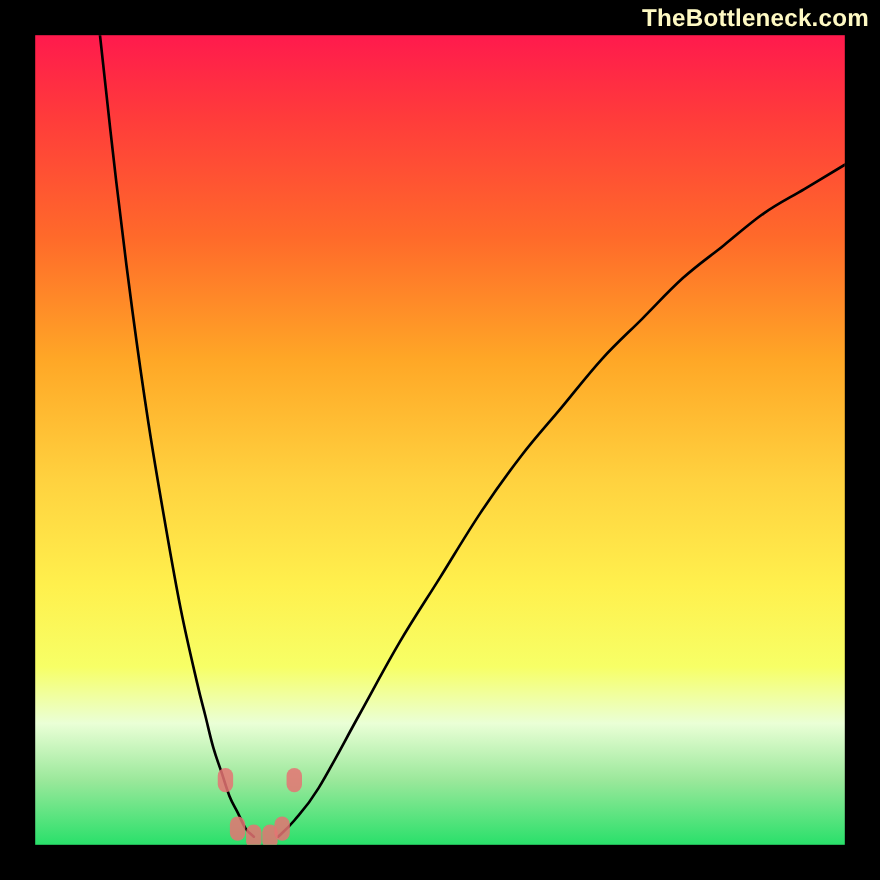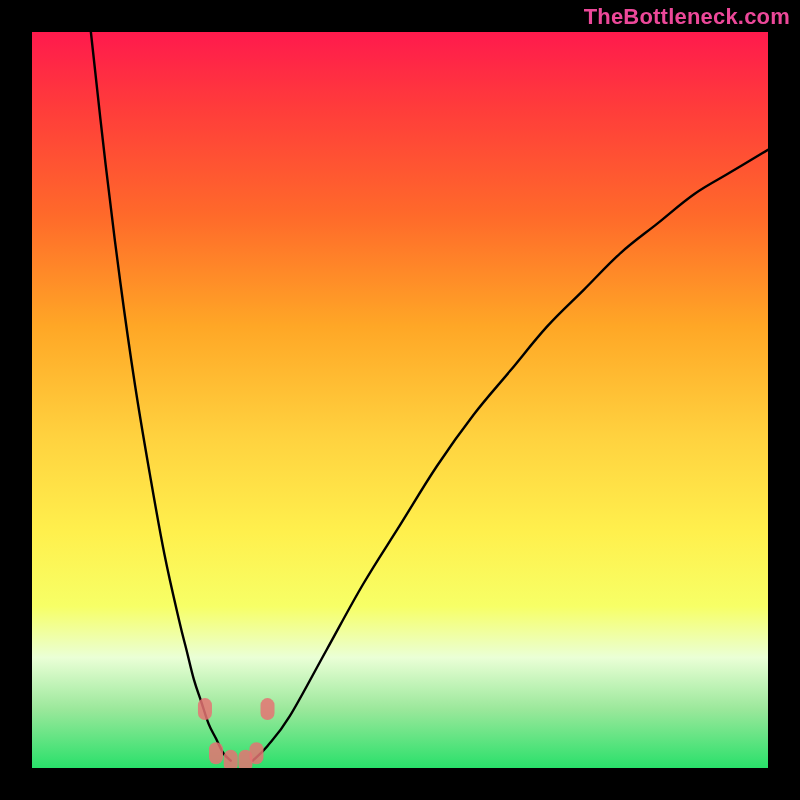--- a/index.html
+++ b/index.html
@@ -37,21 +37,21 @@
       #29e06a 100%
     );
   }
   .attribution {
     position: absolute;
     top: 4px;
     right: 10px;
     font-family: Arial, Helvetica, sans-serif;
     font-size: 22px;
     font-weight: 600;
-    color: #ec4899;
+    color: #fef9c3;
     letter-spacing: 0.2px;
     user-select: none;
   }
   svg.curve {
     position: absolute;
     left: 0;
     top: 0;
   }
   .marker {
     fill: #e57373;

